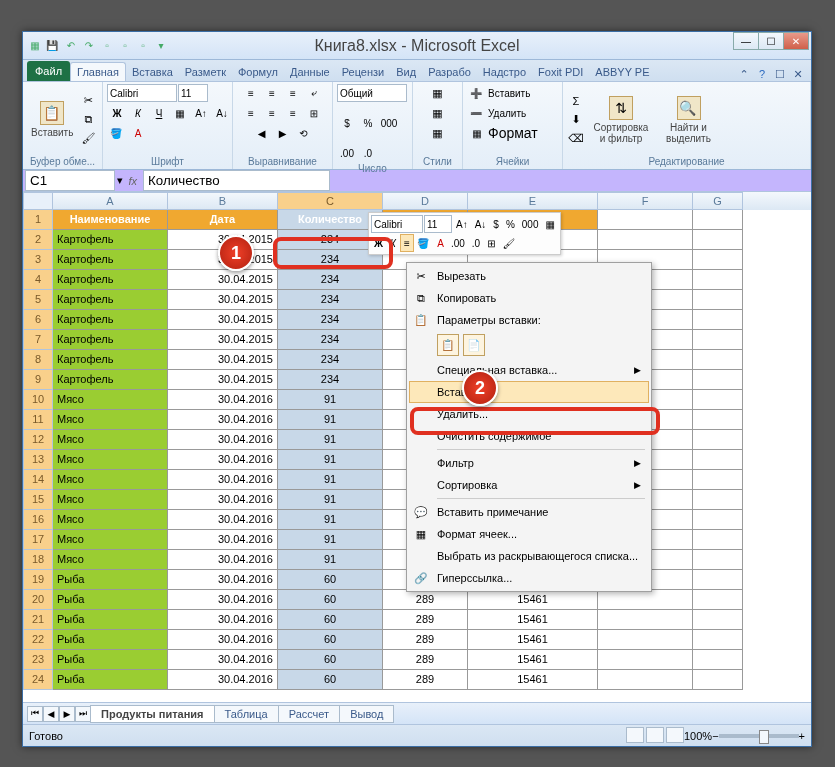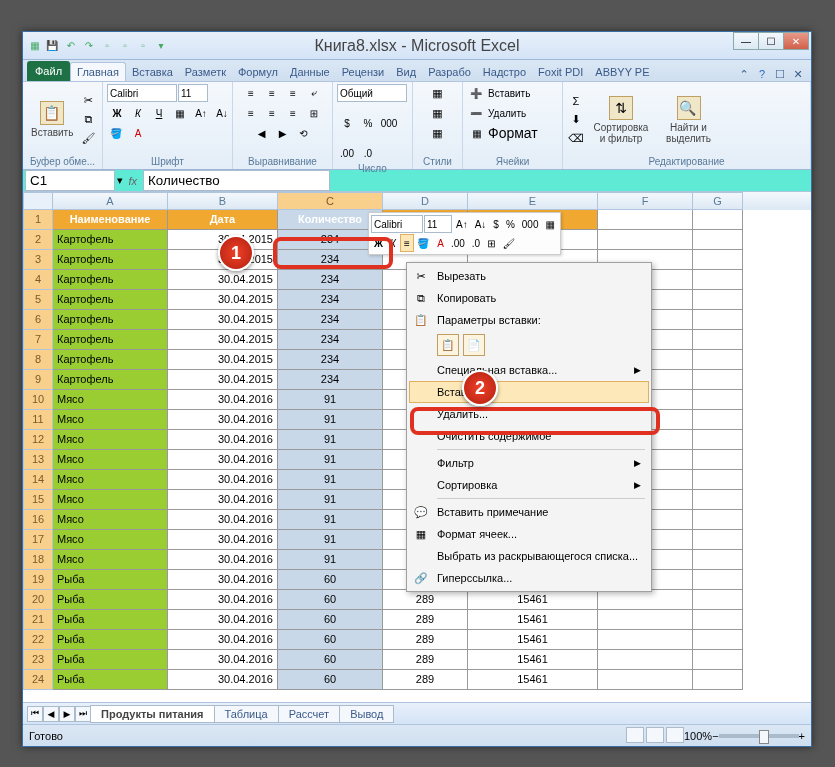--- a/index.html
+++ b/index.html
@@ -24,21 +24,21 @@
 .rgroup .body { flex: 1; display: flex; gap: 2px; align-items: center; }
 .bigbtn { display: flex; flex-direction: column; align-items: center; padding: 2px 4px; min-width: 40px; }
 .bigbtn .ico { width: 24px; height: 24px; background: #f0e6c8; border: 1px solid #c0a060; display: flex; align-items: center; justify-content: center; font-size: 14px; }
 .bigbtn .txt { font-size: 10px; color: #444; margin-top: 2px; }
 .smallbtns { display: flex; flex-direction: column; gap: 1px; }
 .smallbtns span { width: 18px; height: 18px; display: inline-flex; align-items: center; justify-content: center; font-size: 11px; border: 1px solid transparent; }
 .smallrow { display: flex; gap: 1px; align-items: center; }
 .smallrow span, .smallrow select { font-size: 10px; }
 .selbox { border: 1px solid #abc; background: #fff; padding: 1px 2px; font-size: 10px; height: 18px; }
 .iconbtn { width: 20px; height: 18px; border: 1px solid transparent; display: inline-flex; align-items: center; justify-content: center; font-size: 11px; }
-.formulabar { height: 22px; display: flex; align-items: center; border-bottom: 1px solid #b0c4de; background: #5eead4; font-size: 11px; }
+.formulabar { height: 22px; display: flex; align-items: center; border-bottom: 1px solid #b0c4de; background: #c4b5fd; font-size: 11px; }
 .namebox { width: 90px; border: 1px solid #abc; background: #fff; padding: 2px 4px; margin: 0 2px; }
 .fx { padding: 0 6px; font-style: italic; color: #666; }
 .fxval { border: 1px solid #abc; background: #fff; padding: 2px 4px; flex: 0 0 80px; }
 .sheet { position: relative; height: 510px; overflow: hidden; background: #fff; }
 .colheads { display: flex; height: 18px; background: linear-gradient(#f4f8fc,#dce8f4); font-size: 11px; }
 .colheads .corner { width: 30px; border: 1px solid #b0c4de; background: #e8f0fa; }
 .colheads .ch { border: 1px solid #b0c4de; border-left: none; text-align: center; color: #5a7a9a; line-height: 16px; }
 .ch.sel { background: #f9d08b; color: #7a5a2a; }
 .rows { }
 .row { display: flex; height: 20px; font-size: 11px; }

